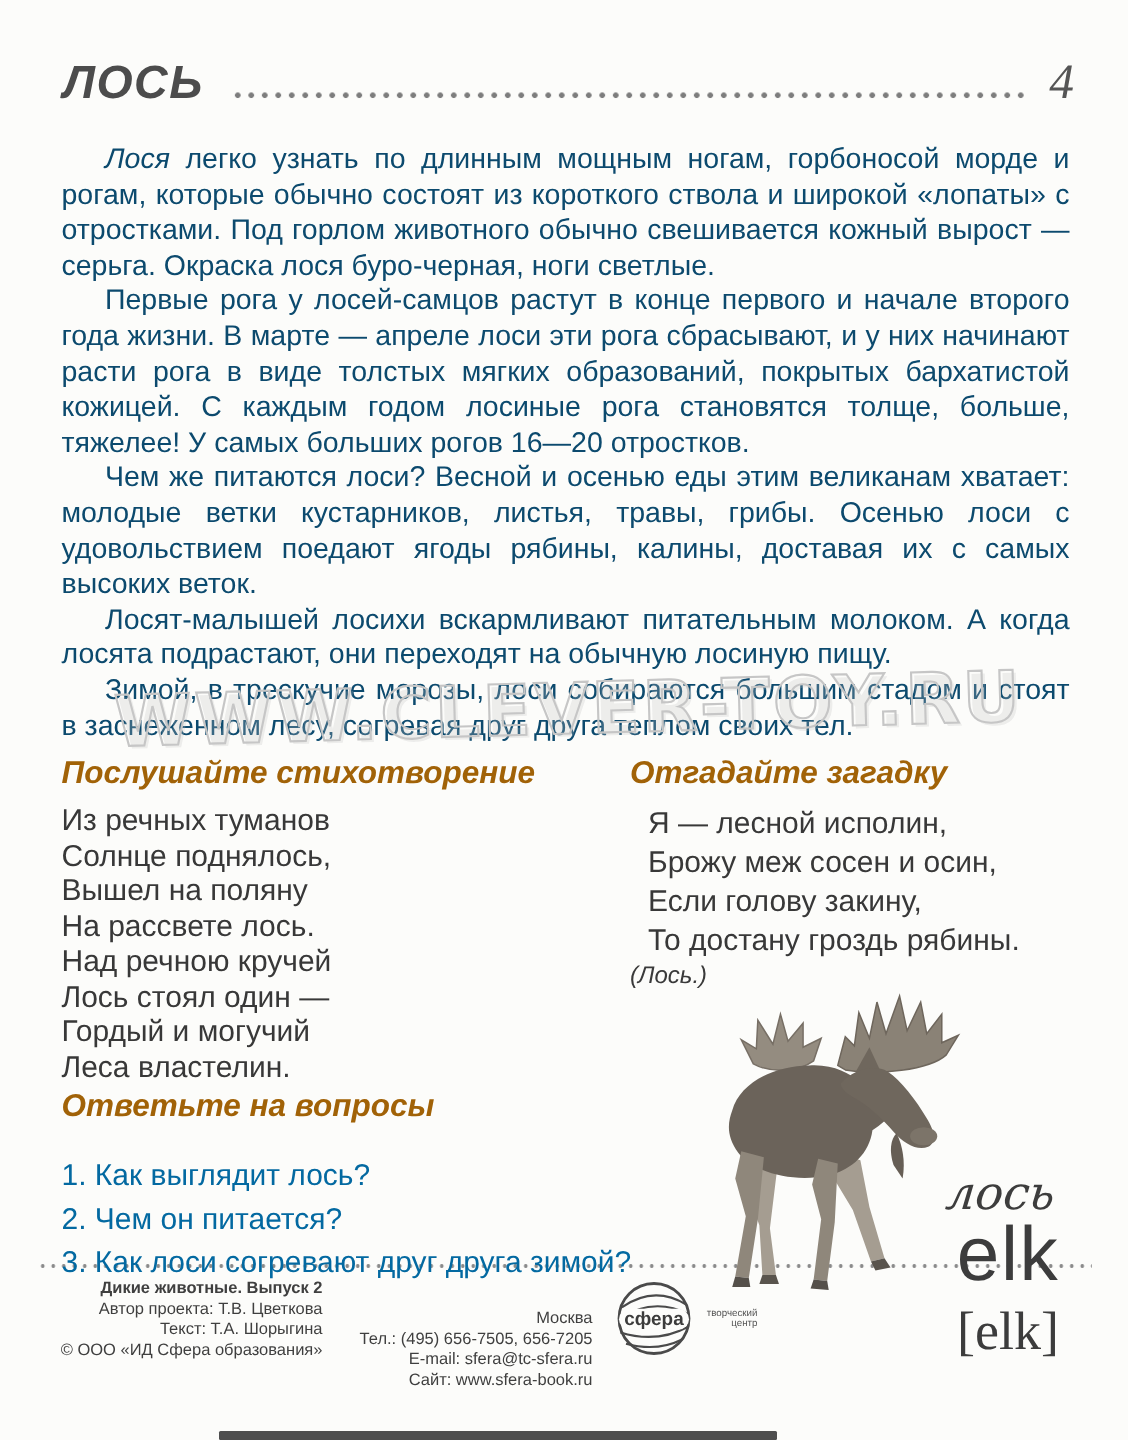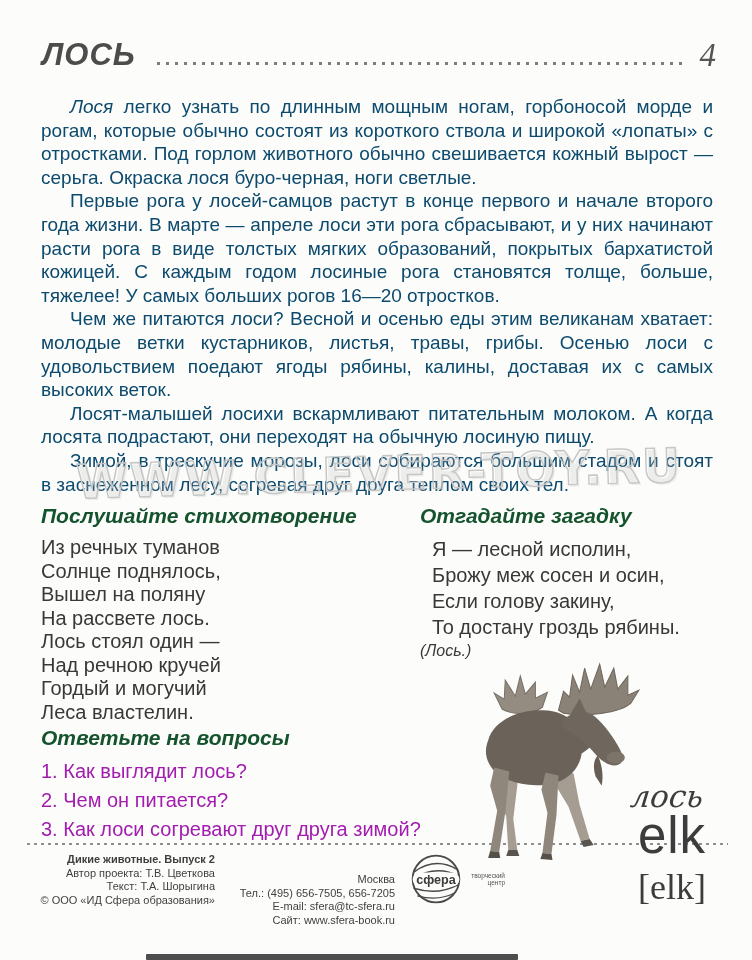--- a/index.html
+++ b/index.html
@@ -36,35 +36,35 @@
   }
 
   
   .article { position:absolute; top:95px; left:41px; width:672px;
              font-size:19px; line-height:23.6px; text-align:justify;
              color:#0c4a6e; z-index:2; }
   .article p { text-indent:29px; }
   .article .lead { font-style:italic; }
 
   
-  .sec-head { font-size:21px; font-weight:bold; font-style:italic; color:#14532d; }
+  .sec-head { font-size:21px; font-weight:bold; font-style:italic; color:#a16207; }
 
   
   .poem { position:absolute; top:504px; left:41px; width:340px; z-index:2; }
   .poem .lines { margin-top:8px; font-size:20px; line-height:23.5px; color:#383838; }
 
   
   .riddle { position:absolute; top:504px; left:420px; width:290px; z-index:2; }
   .riddle .lines { margin-top:8px; font-size:20px; line-height:26px; color:#383838;margin-left:12px; }
   .riddle .answer { font-style:italic; text-align:left; padding-right:38px;
                     font-size:16px; margin-top:2px; }
 
   
   .questions { position:absolute; top:726px; left:41px; width:430px; z-index:2; }
-  .questions .items { margin-top:7px; font-size:20px; line-height:29px; color:#a21caf; }
+  .questions .items { margin-top:20px; font-size:20px; line-height:29px; color:#0369a1; }
 
   
   .moose { position:absolute; top:655px; left:460px; width:196px; height:208px; z-index:1; }
 
   
   .vocab-ru { position:absolute; top:778px; left:612px; width:110px; text-align:center;
               font-family:"DejaVu Serif", serif; font-style:italic;
               font-size:31px; color:#3d3d3d; transform:skewX(-6deg); z-index:2; }
   .vocab-en { position:absolute; top:806px; left:622px; width:100px; text-align:center;
               font-size:51px; color:#3c3c3c; letter-spacing:1px; z-index:2; }
@@ -109,22 +109,22 @@
     <p>Зимой, в трескучие морозы, лоси собираются большим стадом и стоят в заснеженном лесу, согревая друг друга теплом своих тел.</p>
   </div>
 
   <div class="poem">
     <div class="sec-head">Послушайте стихотворение</div>
     <div class="lines">
       <div>Из речных туманов</div>
       <div>Солнце поднялось,</div>
       <div>Вышел на поляну</div>
       <div>На рассвете лось.</div>
+      <div>Над речною кручей</div>
       <div>Лось стоял один —</div>
-      <div>Над речною кручей</div>
       <div>Гордый и могучий</div>
       <div>Леса властелин.</div>
     </div>
   </div>
 
   <div class="riddle">
     <div class="sec-head">Отгадайте загадку</div>
     <div class="lines">
       <div>Я — лесной исполин,</div>
       <div>Брожу меж сосен и осин,</div>

